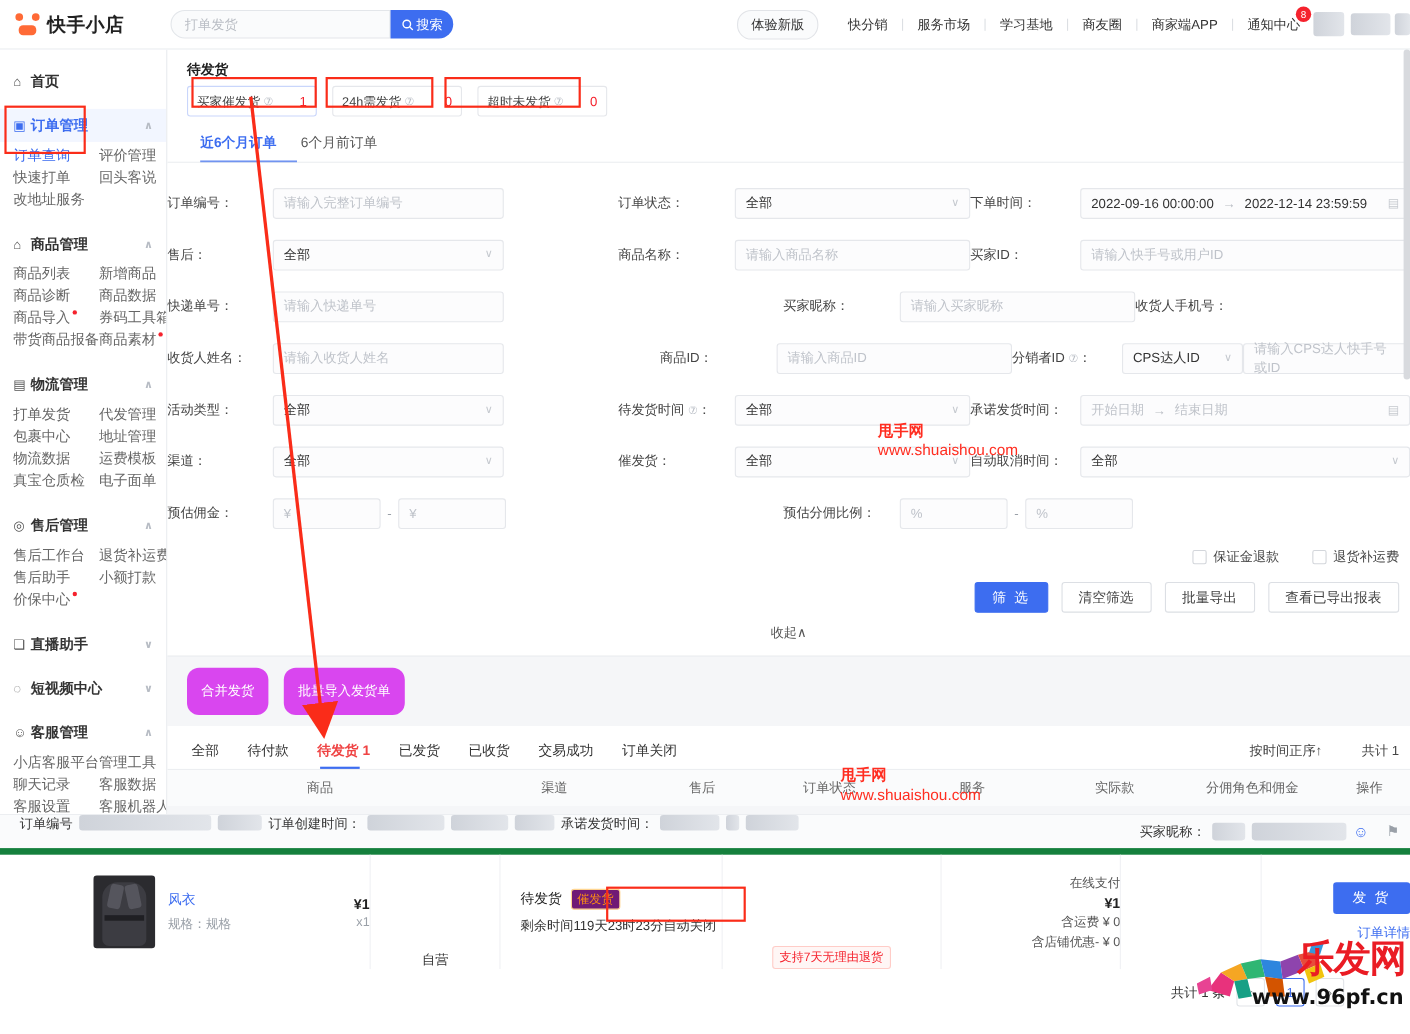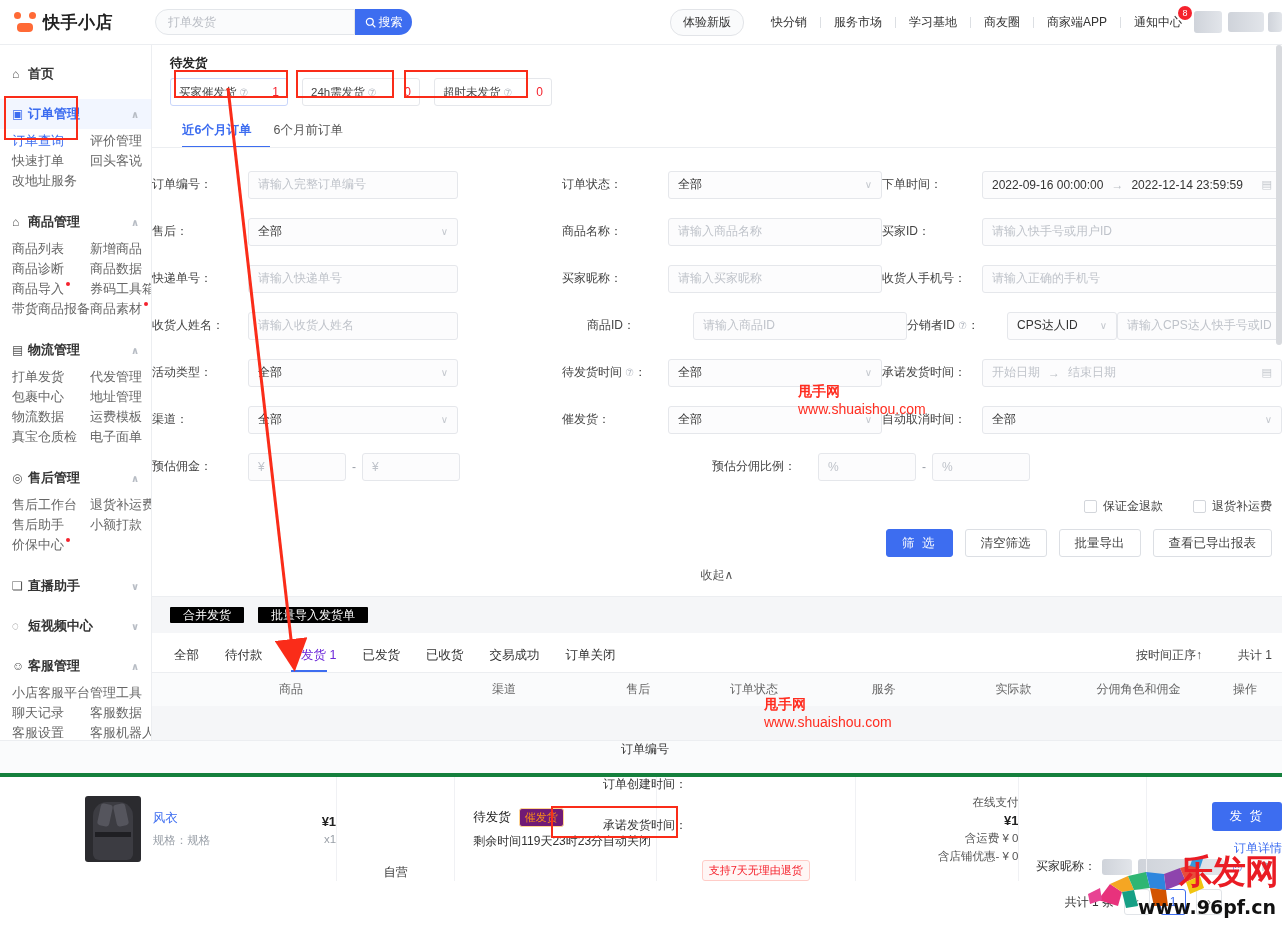--- a/index.html
+++ b/index.html
@@ -147,46 +147,46 @@
     white-space:nowrap;
   }
   .btn.primary { background:#3d6df0; color:#fff; border-color:#3d6df0; letter-spacing:2px;}
   .collapse { text-align:center; font-size:12px; color:#555; padding:10px 0 12px 0; }
 
   .action-bar {
     background:#f5f6f8; padding:10px 0 10px 18px; display:flex; gap:14px;
     border-top:1px solid #eceef1;
   }
   .bluebtn {
-    background:#000000; color:#fff; border-radius:1px; height:16px; padding:0 13px;
+    background:#d946ef; color:#fff; border-radius:11px; height:43px; padding:0 13px;
     display:flex; align-items:center; font-size:12px;
   }
 
   .list-panel { background:#fff; }
   .otabs { display:flex; align-items:flex-end; gap:26px; padding:14px 0 0 22px; position:relative; }
   .otab { font-size:12.5px; color:#333; padding-bottom:8px; position:relative; }
-  .otab.on { color:#6d28d9; font-weight:normal; }
+  .otab.on { color:#ef4444; font-weight:bold; }
   .otab.on::after {
     content:""; position:absolute; left:2px; bottom:0; width:36px; height:2px; background:#3d6df0;
   }
   .otabs-right { margin-left:auto; display:flex; gap:36px; padding-right:10px; font-size:12px; color:#444; padding-bottom:8px;}
 
   .thead {
     display:flex; background:#fafbfc; border-top:1px solid #eceef1; font-size:12px; color:#666;
     padding:8px 0;
   }
 
   
   .bottom {
     position:absolute; left:0; top:740px; width:1282px; height:200px; background:#fff;
     border-top:1px solid #eceef1; z-index:25;
   }
   .ordhead {
-    height:36px; background:#fafbfc; display:flex; align-items:center; padding:0 10px 0 18px;
-    font-size:12px; color:#333; gap:6px; border-bottom:4px solid #15803d;flex-direction:column;
+    height:36px; background:#fafbfc; display:flex; padding:0 10px 0 18px;
+    font-size:12px; color:#333; gap:6px; border-bottom:6px solid #15803d;
   }
   .ordhead .lbl { white-space:nowrap; }
   .ordrow { display:flex; height:104px; }
   .cell { display:flex; align-items:flex-end; justify-content:center; height:104px; font-size:12px; color:#333; }
   .prodcell { width:300px; display:flex; align-items:center; padding-left:22px; gap:12px; }
   .thumb {
     width:56px;height:66px;border-radius:3px; background:#2b2b2f; position:relative; overflow:hidden;
     flex:none;
   }
   .thumb .coat { position:absolute; left:8px; top:6px; width:40px;height:58px; background:#3c3c42;
@@ -498,23 +498,20 @@
             </span>
         </div>
         <div class="fg col2">
           <span class="fl">买家昵称：</span>
           <span class="fi" style="width:214px">
               <span class="ph">请输入买家昵称</span>
             </span>
         </div>
         <div class="fg col3">
           <span class="fl" style="width:90px">收货人手机号：</span>
-          <span class="fi" style="width:300px">
-              <span class="ph">请输入正确的手机号</span>
-            </span>
         </div>
       </div>
 
       <div class="frow">
         <div class="fg col1">
           <span class="fl">收货人姓名：</span>
           <span class="fi">
               <span class="ph">请输入收货人姓名</span>
             </span>
         </div>
@@ -523,21 +520,21 @@
           <span class="fi" style="width:214px">
               <span class="ph">请输入商品ID</span>
             </span>
         </div>
         <div class="fg col3">
           <span class="fl"><span>分销者ID</span> <span class="q">⑦</span><span>：</span></span>
           <span class="fi" style="width:110px">
               <span>CPS达人ID</span>
               <span class="chev">∨</span>
             </span>
-          <span class="fi" style="width:165px;margin-left:0">
+          <span class="fi" style="width:152px;margin-left:0">
               <span class="ph">请输入CPS达人快手号或ID</span>
             </span>
         </div>
       </div>
 
       <div class="frow">
         <div class="fg col1">
           <span class="fl">活动类型：</span>
           <span class="fi">
               <span>全部</span>

